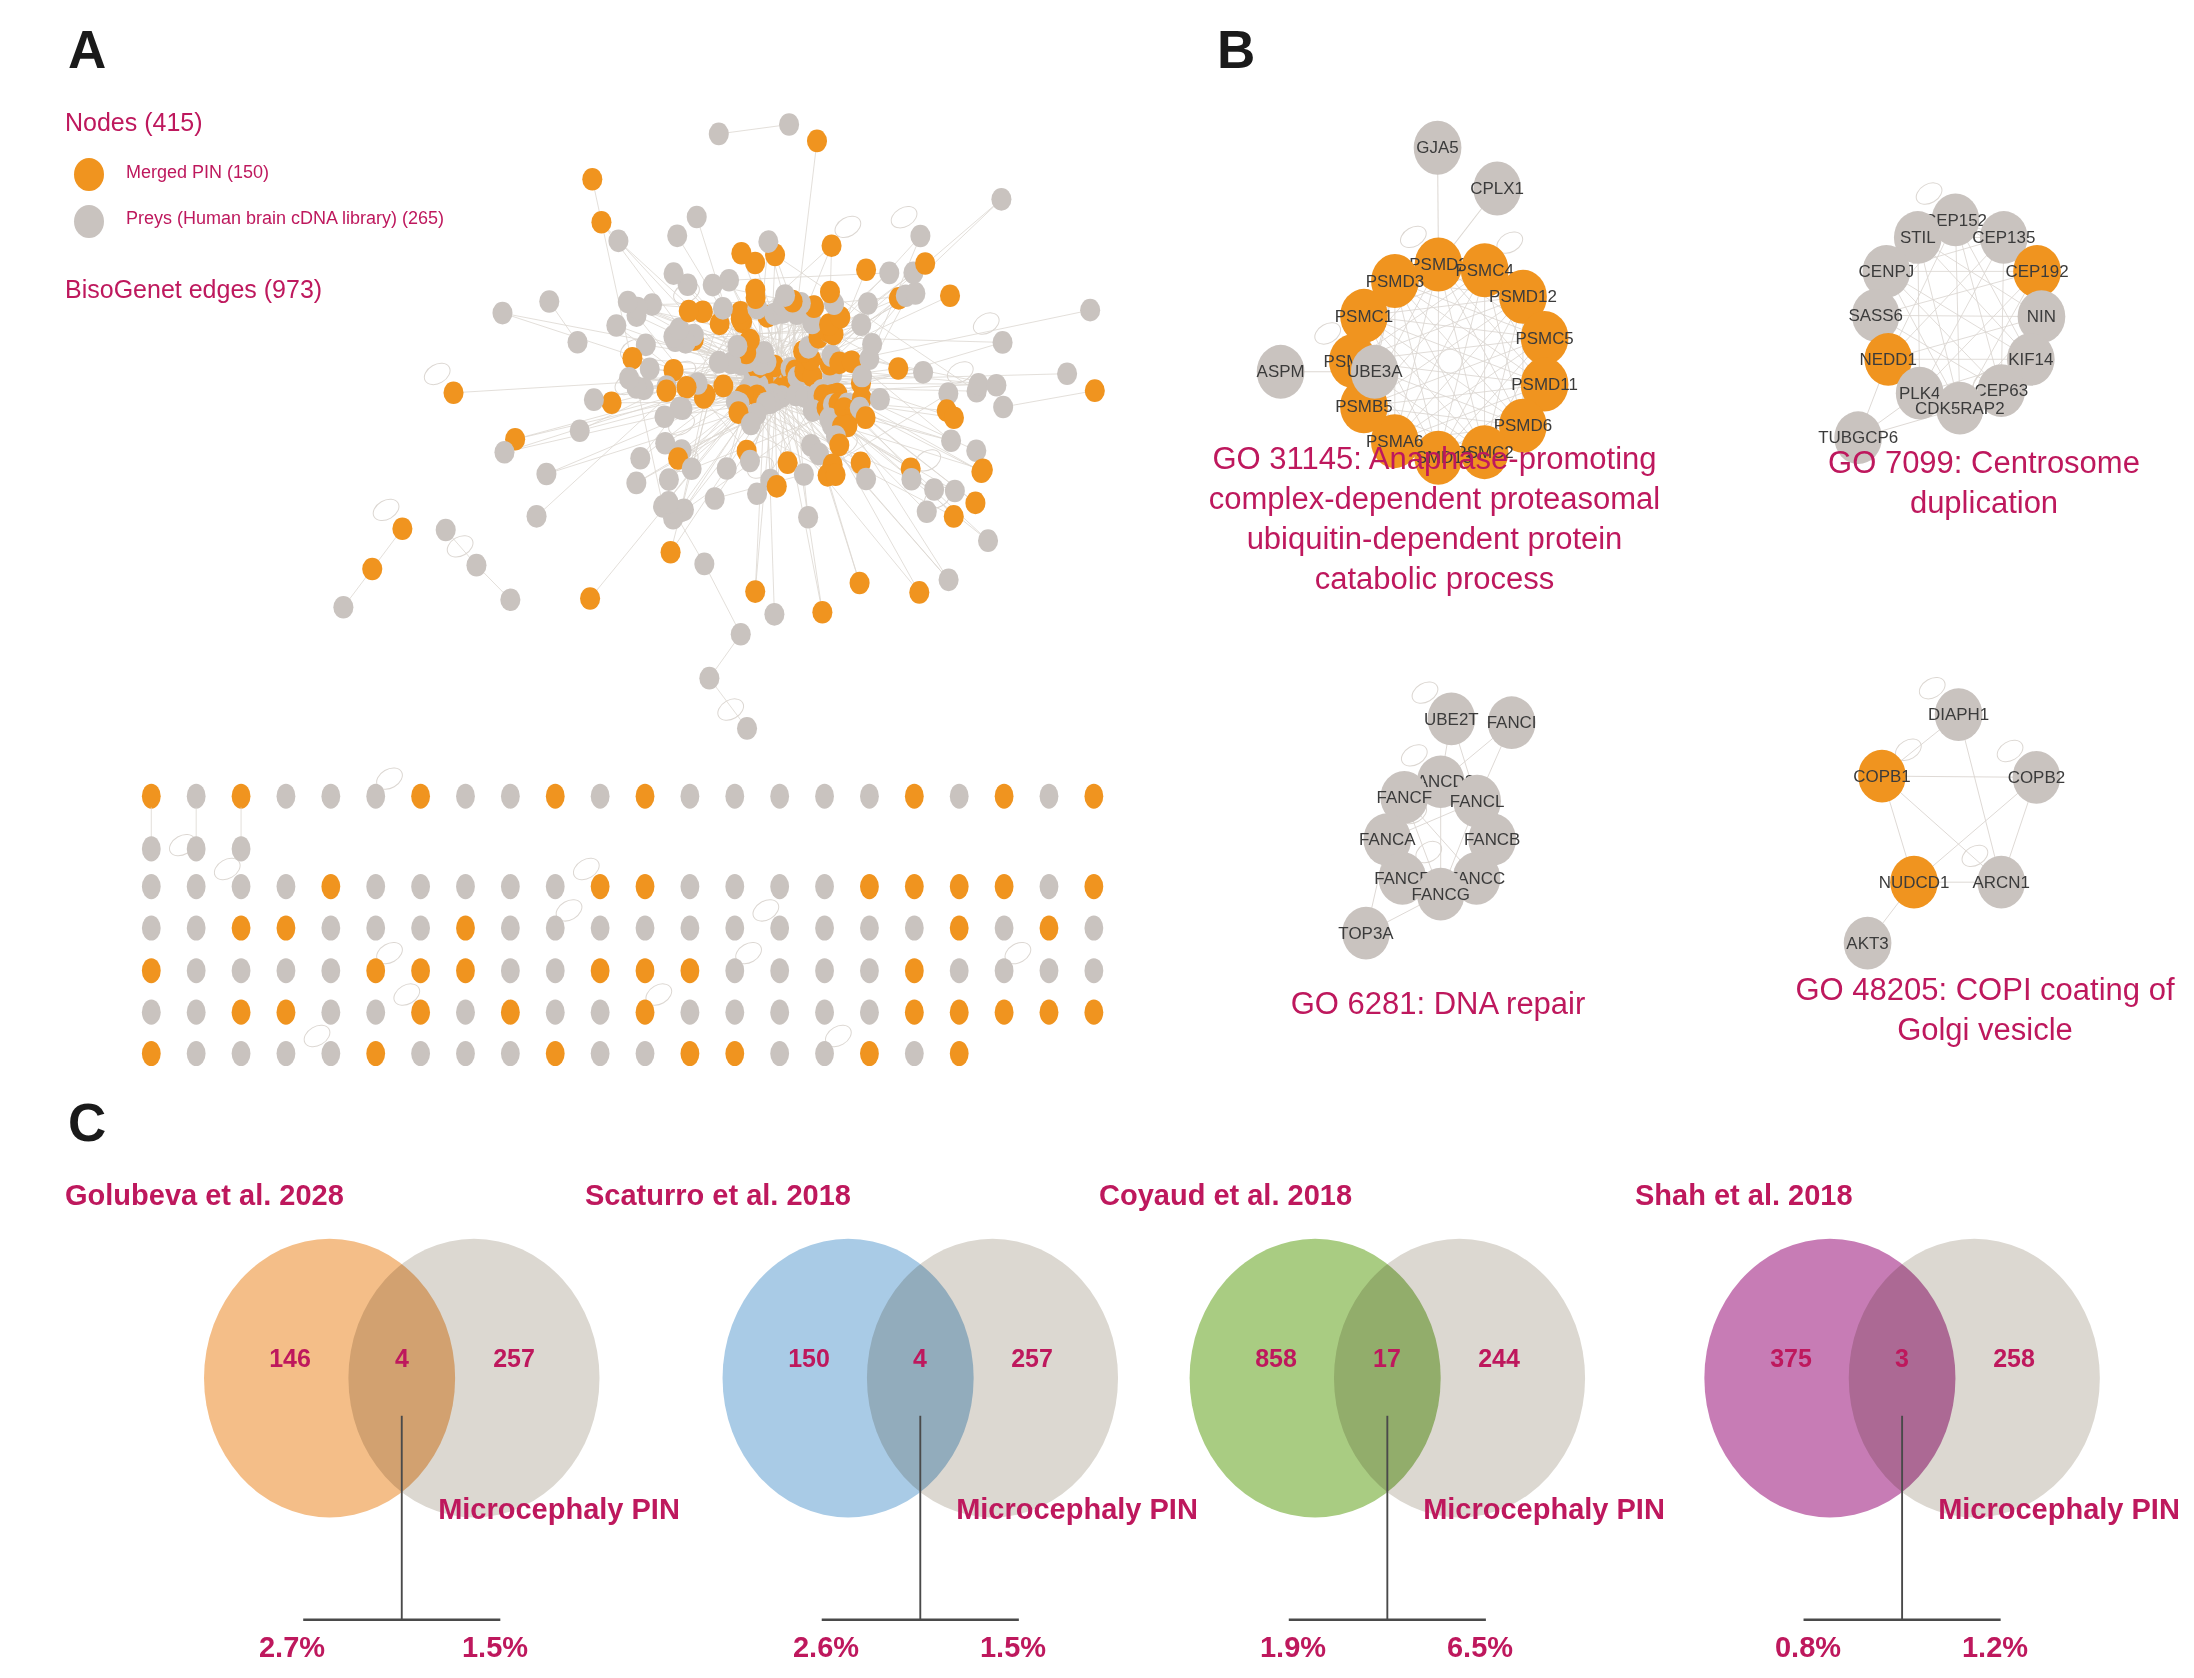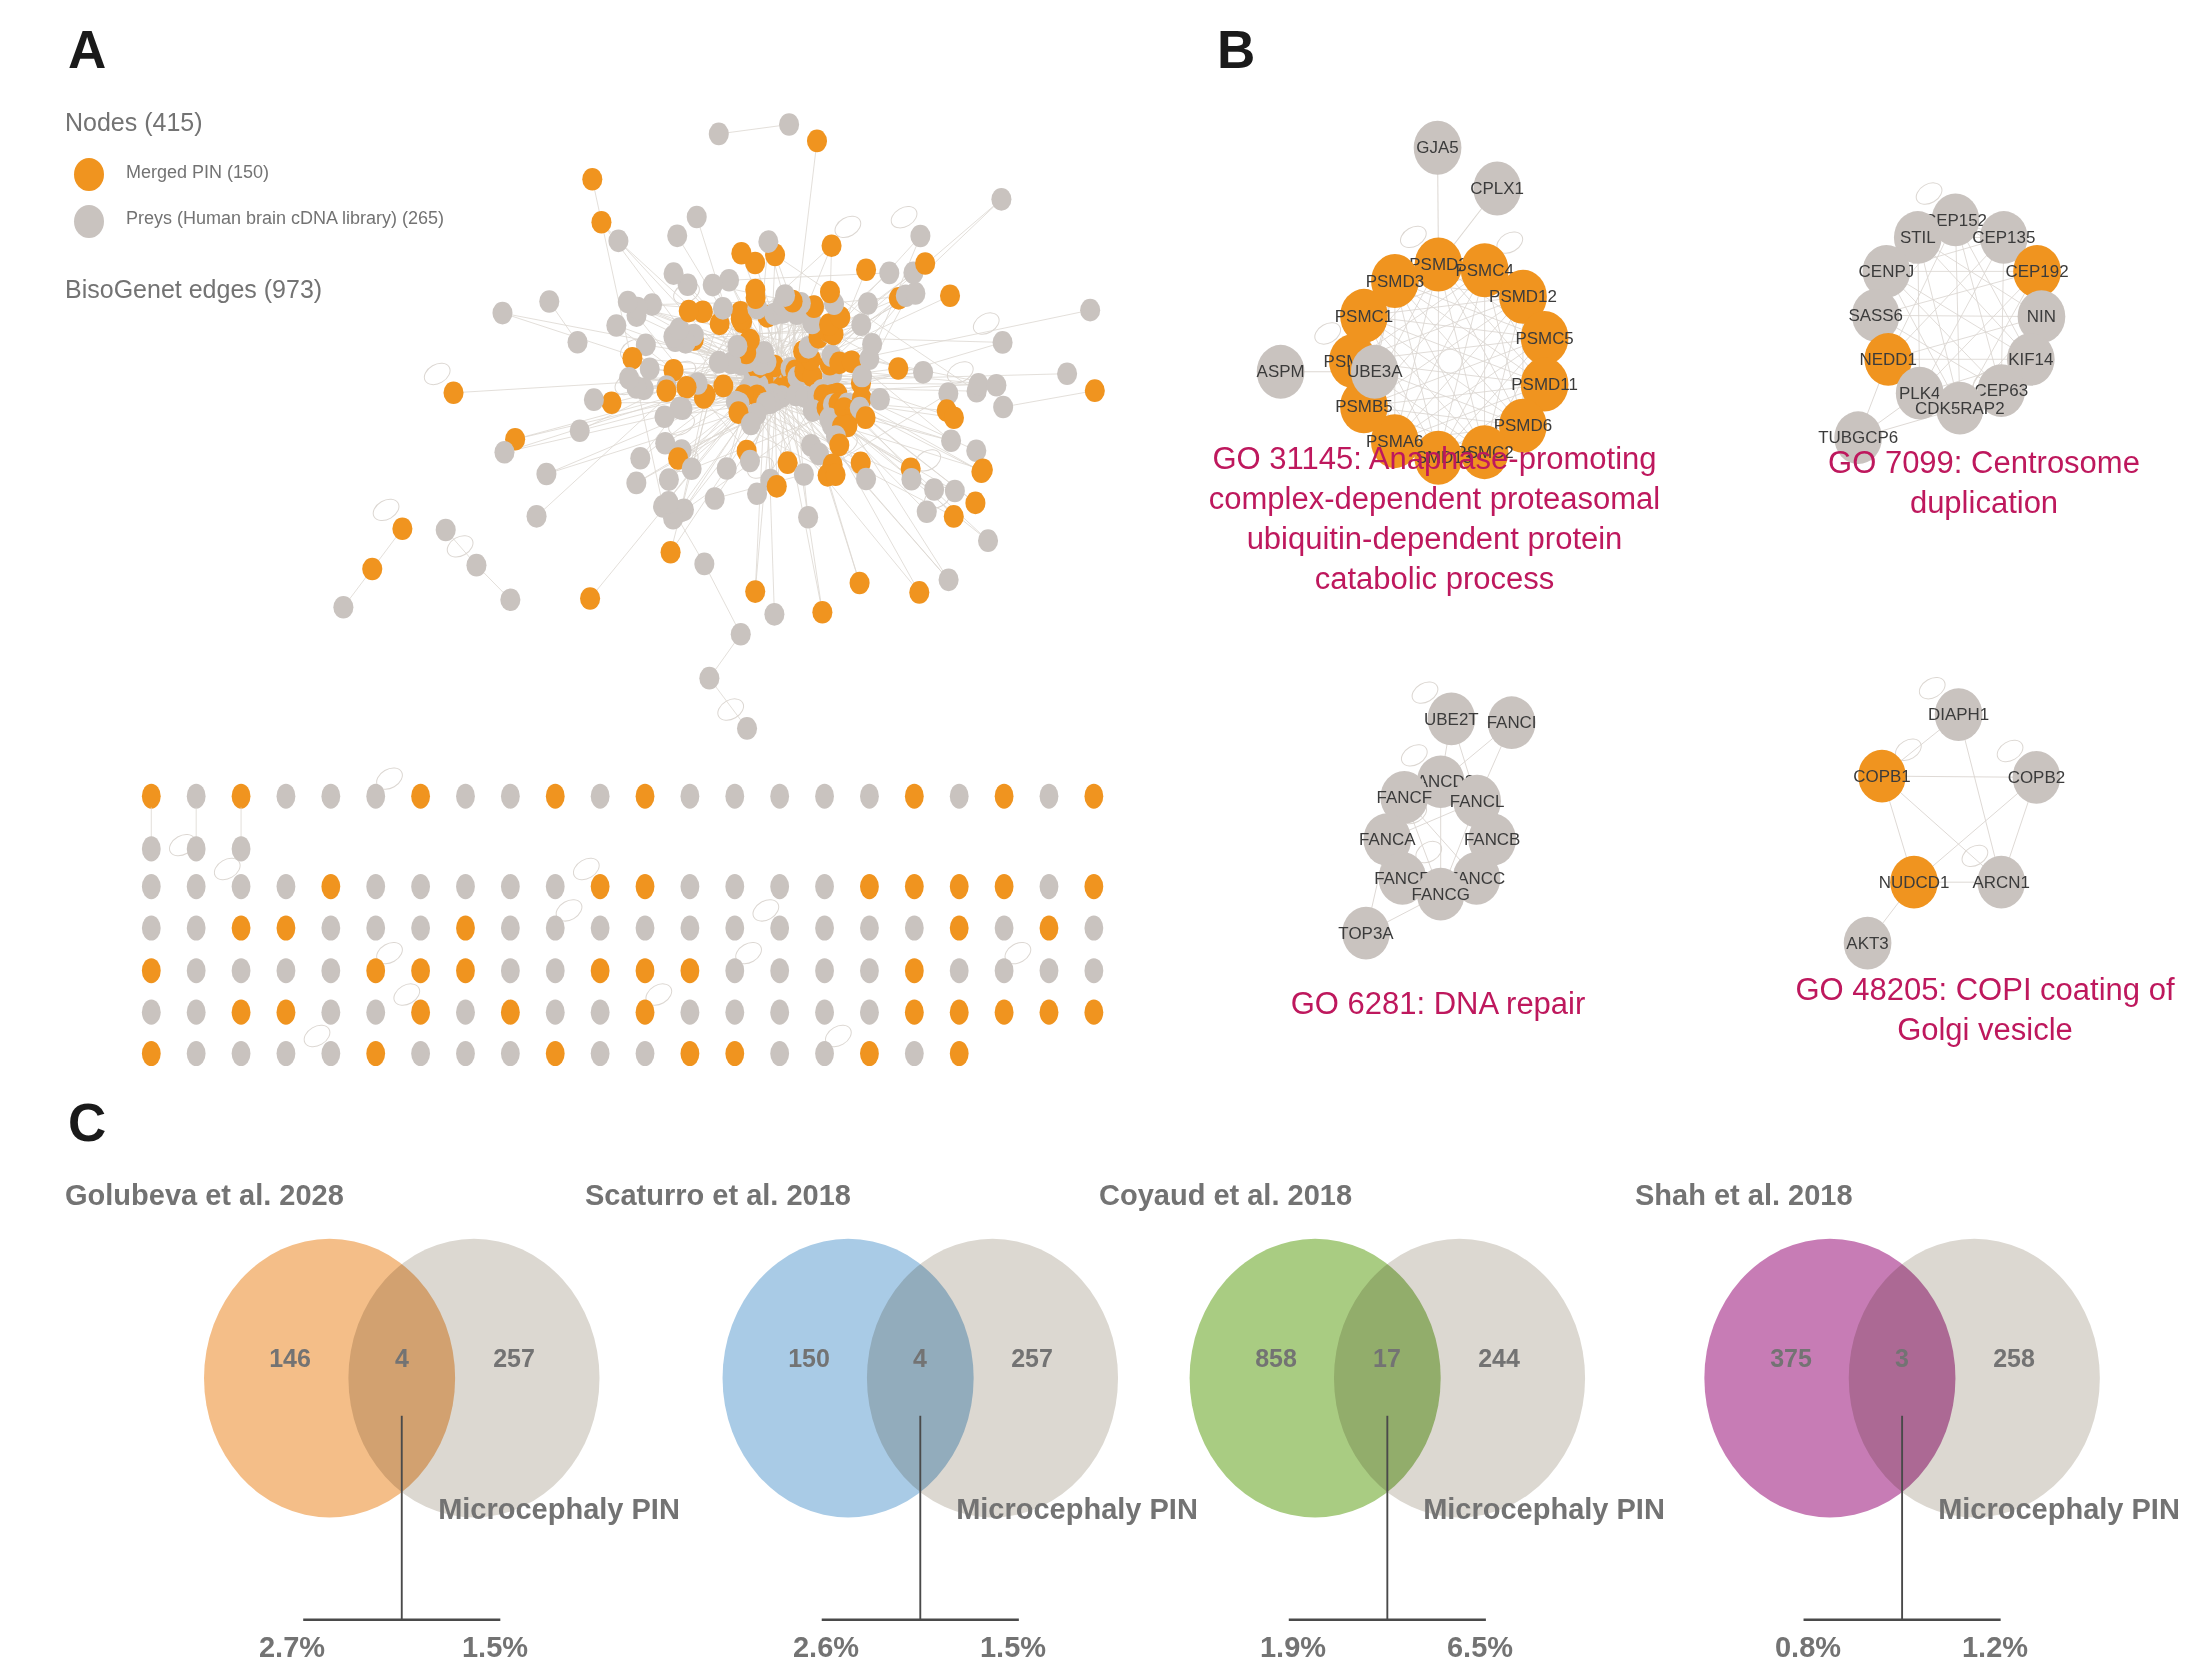--- a/index.html
+++ b/index.html
@@ -1,19 +1,19 @@
 <!DOCTYPE html>
 <html style="font-size:10px"><head>
 <meta charset="utf-8">
 <style>
   html,body{margin:0;padding:0;}
   body{width:2194px;height:1679px;position:relative;background:#ffffff;
        font-family:"Liberation Sans", sans-serif;overflow:hidden;}
   #gfx{position:absolute;left:0;top:0;z-index:0;}
-  .txt{position:absolute;z-index:2;color:#737373;white-space:nowrap;}
+  .txt{position:absolute;z-index:2;color:#be185d;white-space:nowrap;}
   .panel-letter{font-size:53px;font-weight:bold;color:#1a1a1a;}
   .legend-title{font-size:25px;}
   .legend-item-label{font-size:18px;}
   .legend-dot{position:absolute;z-index:2;width:30px;height:33px;border-radius:50%;}
   .dot-orange{background:#f0941f;}
   .dot-gray{background:#c9c3bf;}
   .go-caption{position:absolute;z-index:2;text-align:center;font-size:31px;line-height:40px;color:#be185d;}
   .venn-title{font-size:29px;font-weight:bold;}
   .venn-num{font-size:25px;font-weight:bold;transform:translateX(-50%);}
   .venn-pin{font-size:29px;font-weight:bold;transform:translateX(-50%);margin-top:16px;}

